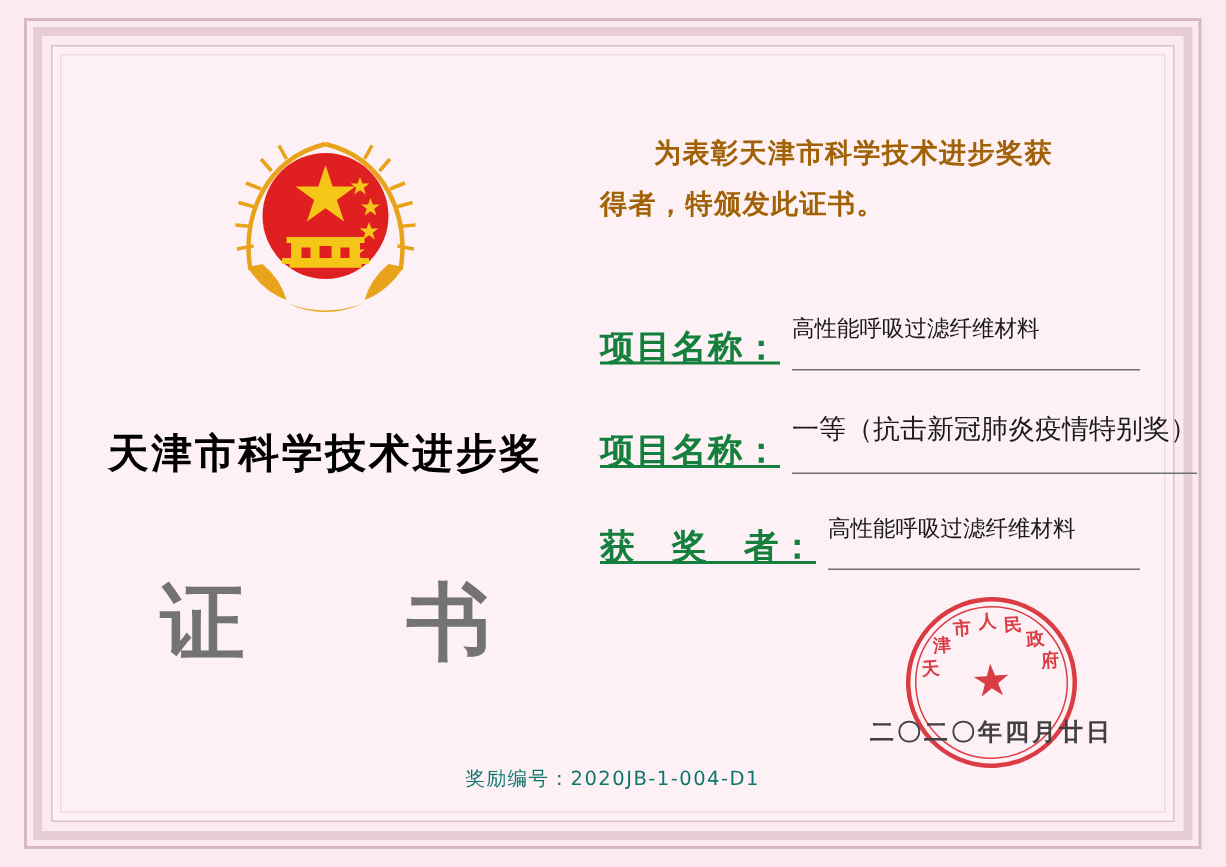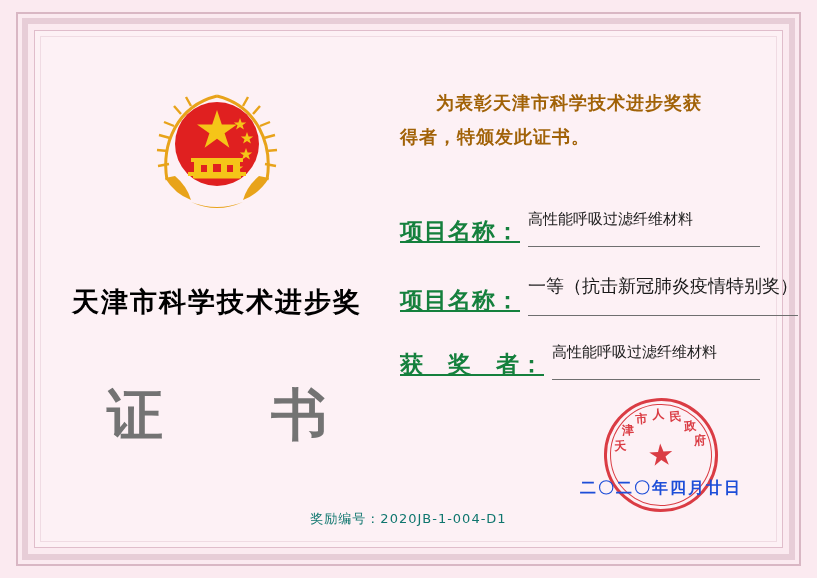--- a/index.html
+++ b/index.html
@@ -189,21 +189,21 @@
   }
 
   .date {
     position: absolute;
     left: 556px;
     top: 478px;
     width: 210px;
     text-align: center;
     font-size: 16px;
     letter-spacing: 2px;
-    color: #1d4ed8;
+    color: #404040;
     font-weight: bold;
     font-family: "DejaVu Sans", "Liberation Sans", sans-serif;
   }
   .serial {
     position: absolute;
     left: 0;
     right: 0;
     top: 510px;
     text-align: center;
     font-size: 13px;

